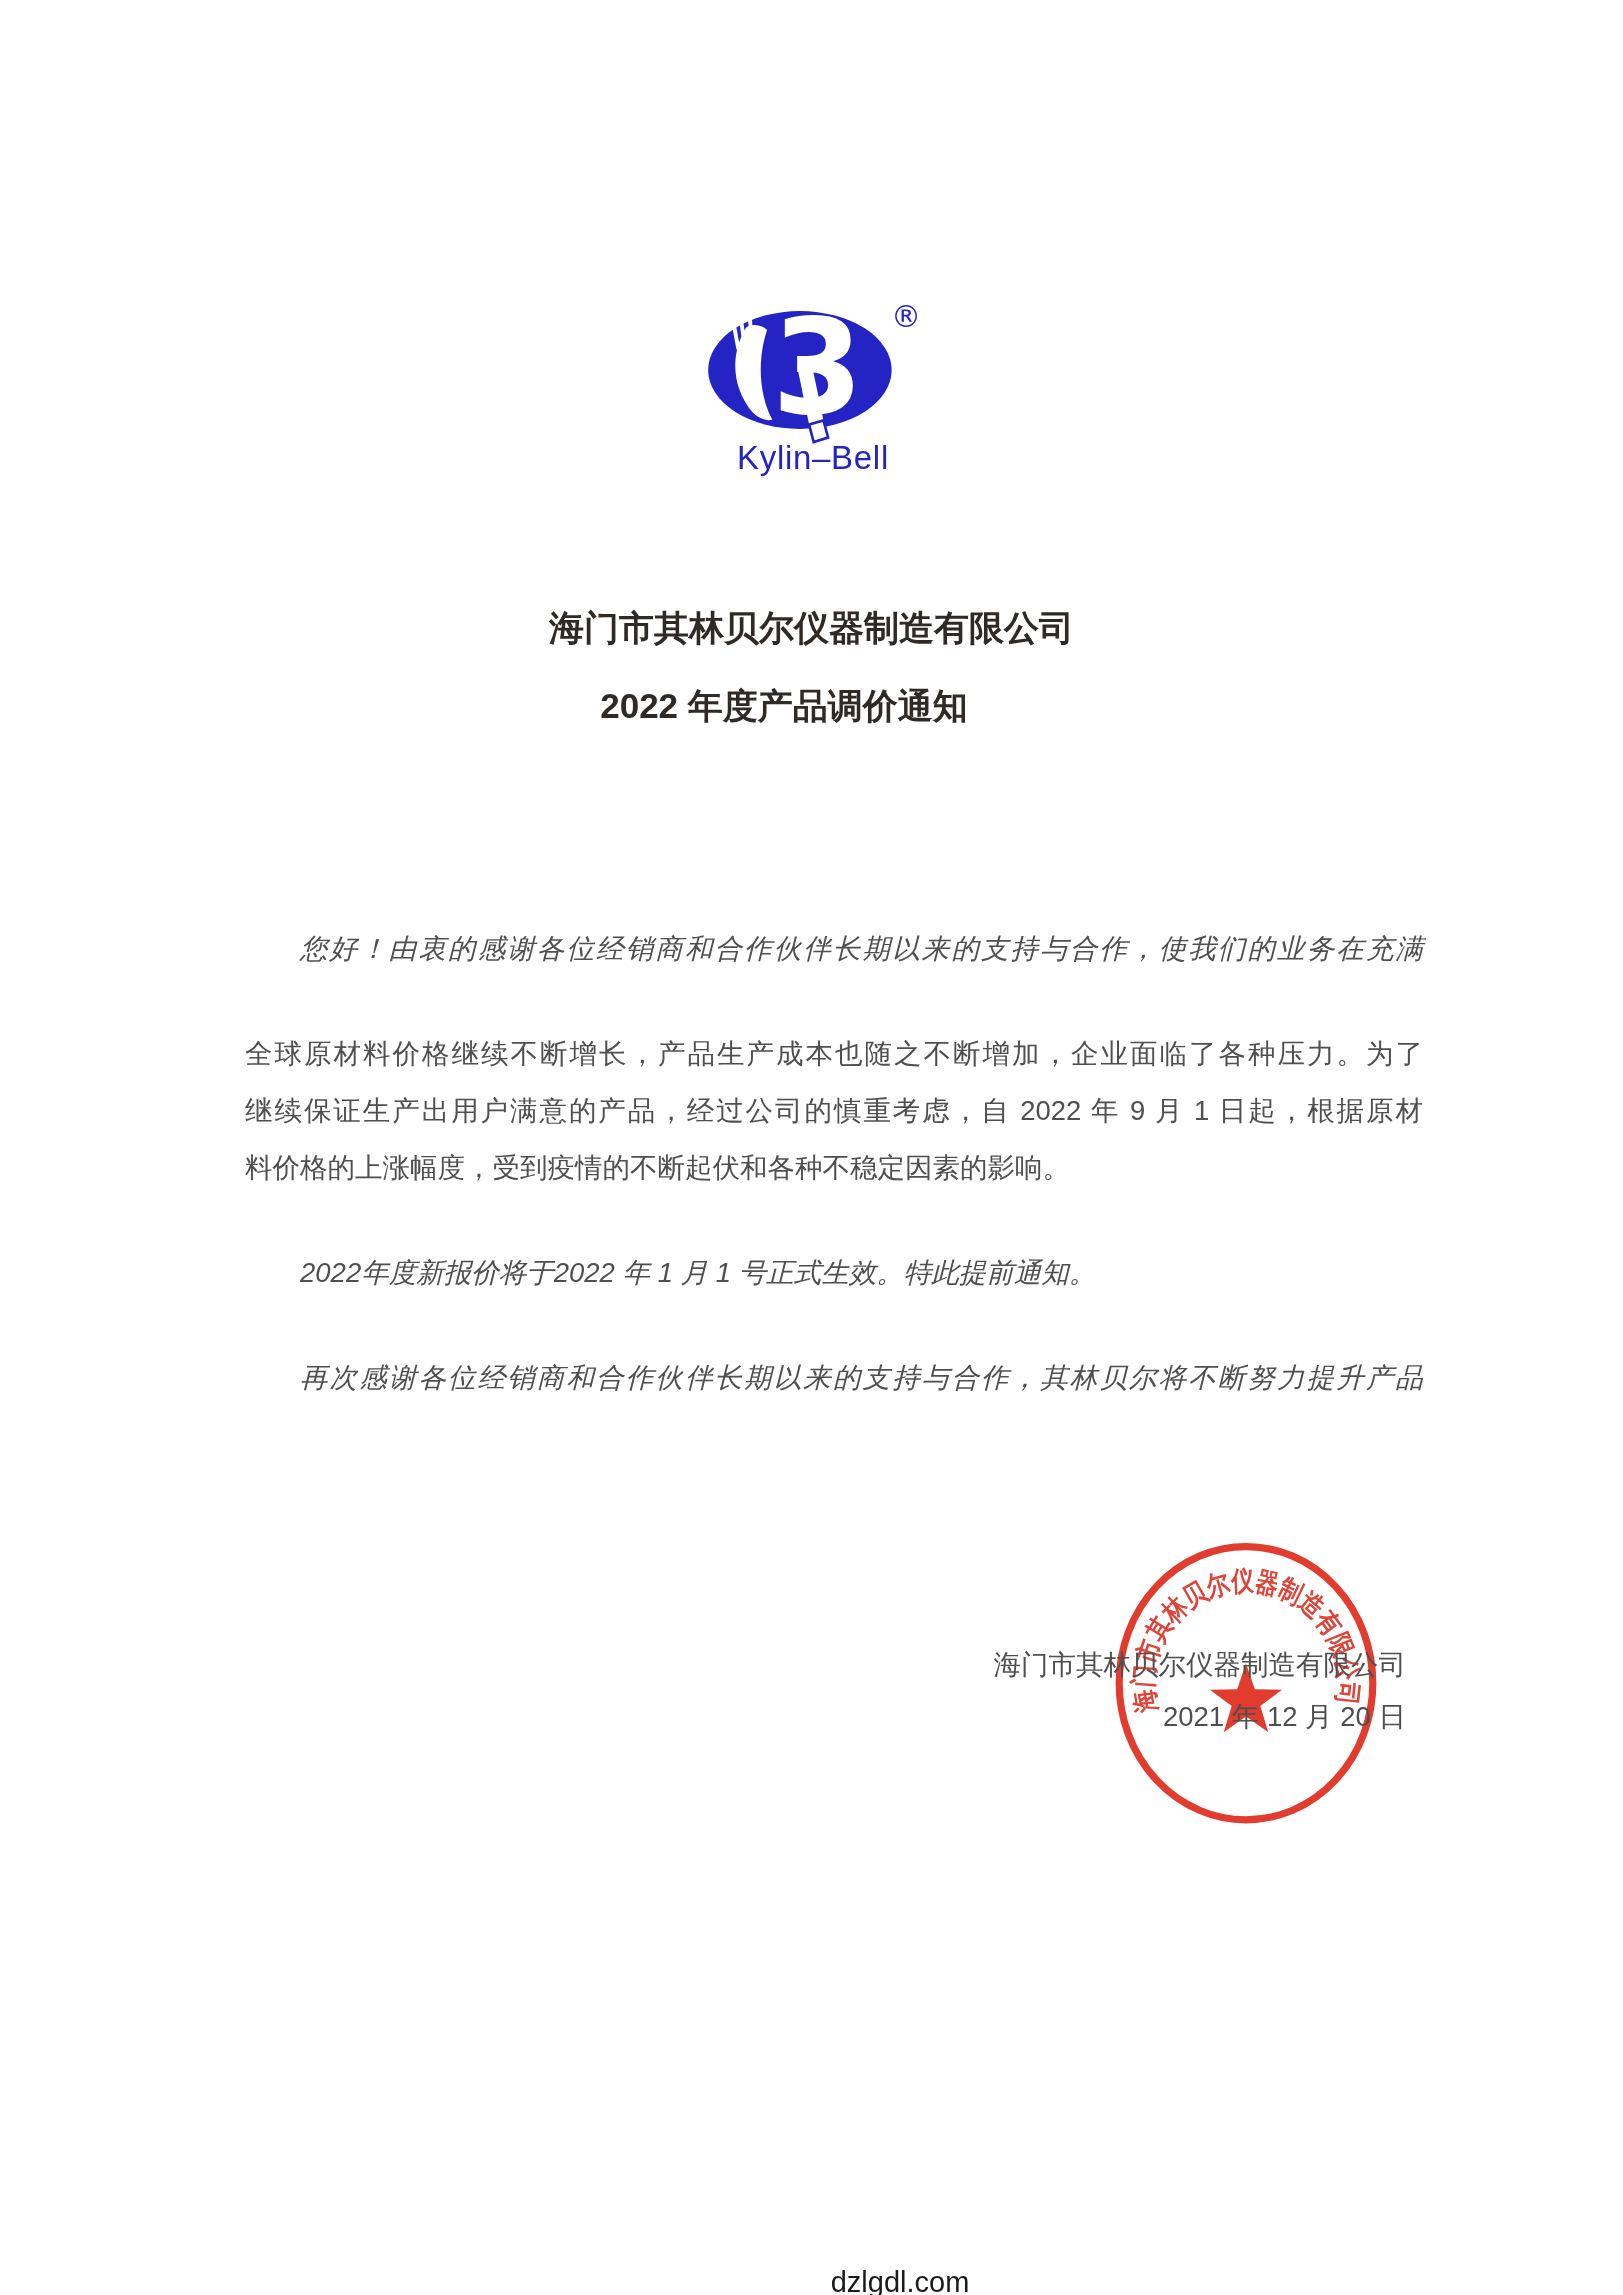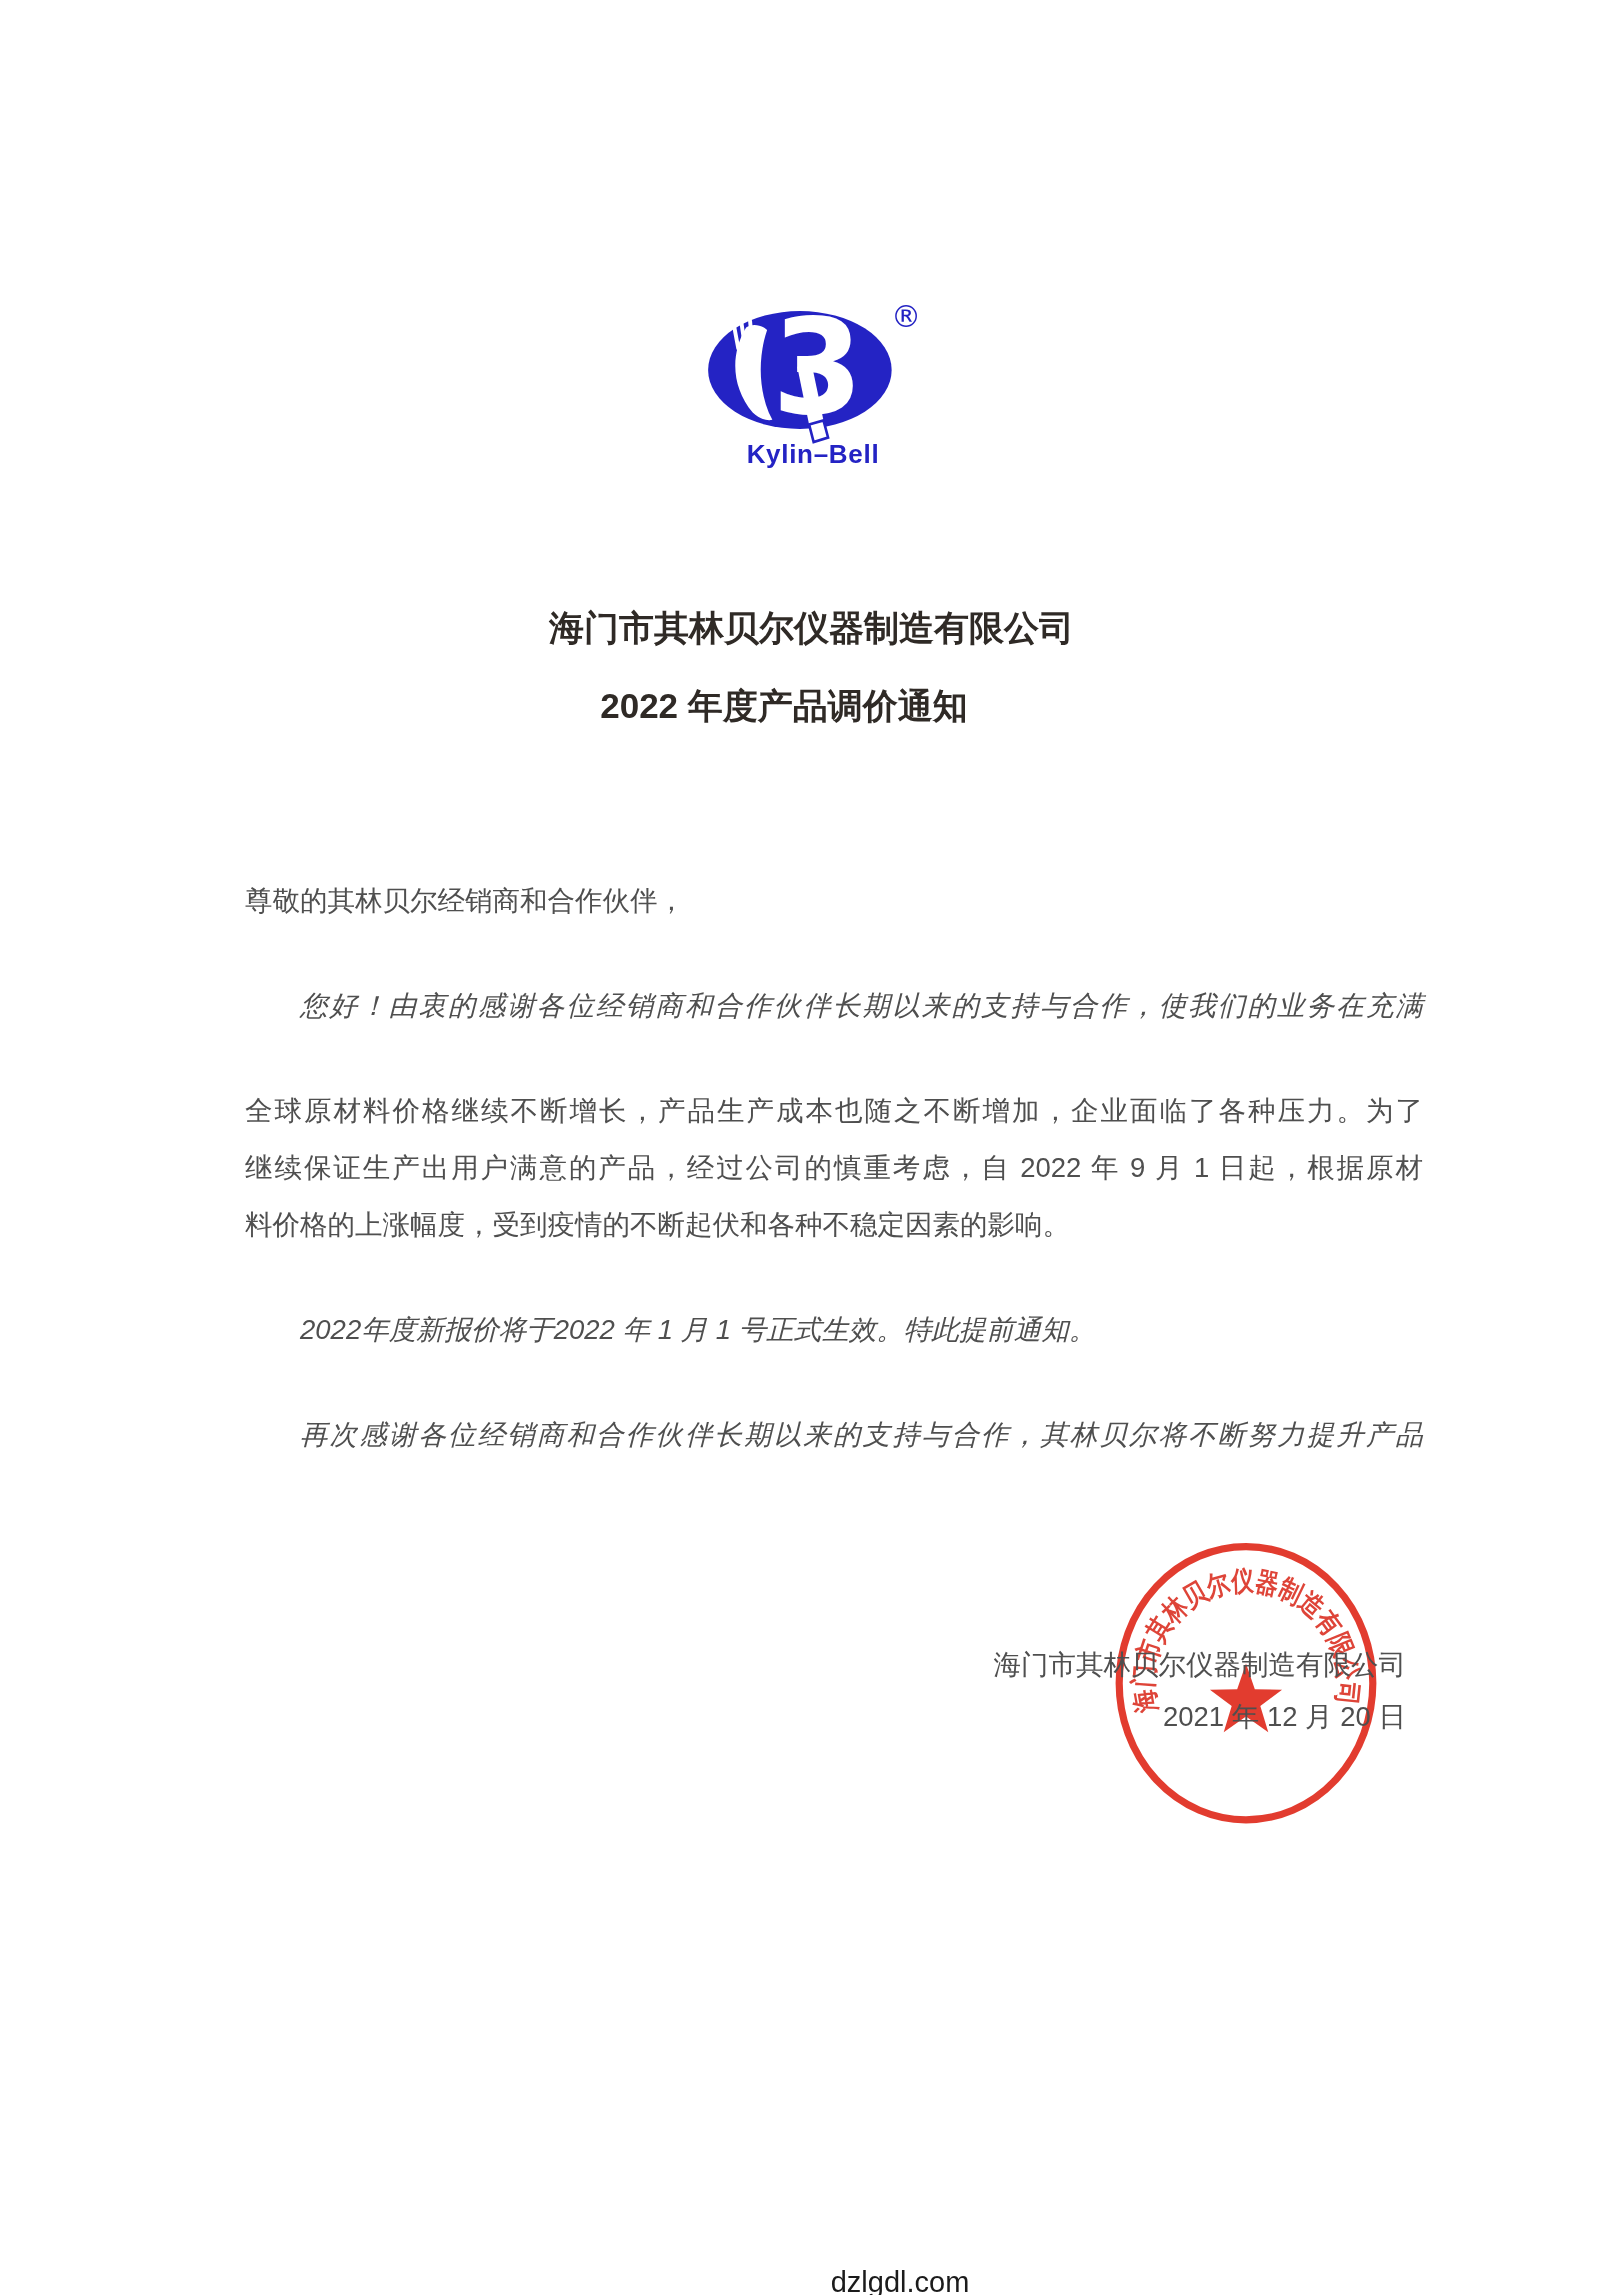--- a/index.html
+++ b/index.html
@@ -28,21 +28,21 @@
   .logo-three{
     font-family:"DejaVu Sans","Liberation Sans",sans-serif;
     font-weight:bold;font-size:200px;fill:#ffffff;
   }
   .logo-reg{
     font-family:"DejaVu Sans","Liberation Sans",sans-serif;
     font-size:46px;fill:var(--brand-blue);font-weight:normal;
   }
   .brand{
     margin-top:-11px;
-    font-size:26px;font-weight:bold;letter-spacing:0.7px;
+    font-size:33px;font-weight:normal;letter-spacing:0.7px;
     color:var(--brand-blue);
     line-height:1;
   }
 
   
   .title-block{
     position:absolute;left:0;right:0;top:610px;
     text-align:center;color:var(--title-text);
   }
   .title-block .t1{
@@ -128,21 +128,20 @@
     </svg>
     <div class="brand">Kylin–Bell</div>
   </div>
 
   <div class="title-block">
     <div class="t1">海门市其林贝尔仪器制造有限公司</div>
     <div class="t2">2022 年度产品调价通知</div>
   </div>
 
   <div class="letter">
-    <div class="line">尊敬的其林贝尔经销商和合作伙伴，</div>
 
     <div class="para">
       <div class="line first fill">您好！由衷的感谢各位经销商和合作伙伴长期以来的支持与合作，使我们的业务在充满</div>
     </div>
 
     <div class="para">
       <div class="line fill">全球原材料价格继续不断增长，产品生产成本也随之不断增加，企业面临了各种压力。为了</div>
       <div class="line fill">继续保证生产出用户满意的产品，经过公司的慎重考虑，自 2022 年 9 月 1 日起，根据原材</div>
       <div class="line">料价格的上涨幅度，受到疫情的不断起伏和各种不稳定因素的影响。</div>
     </div>

